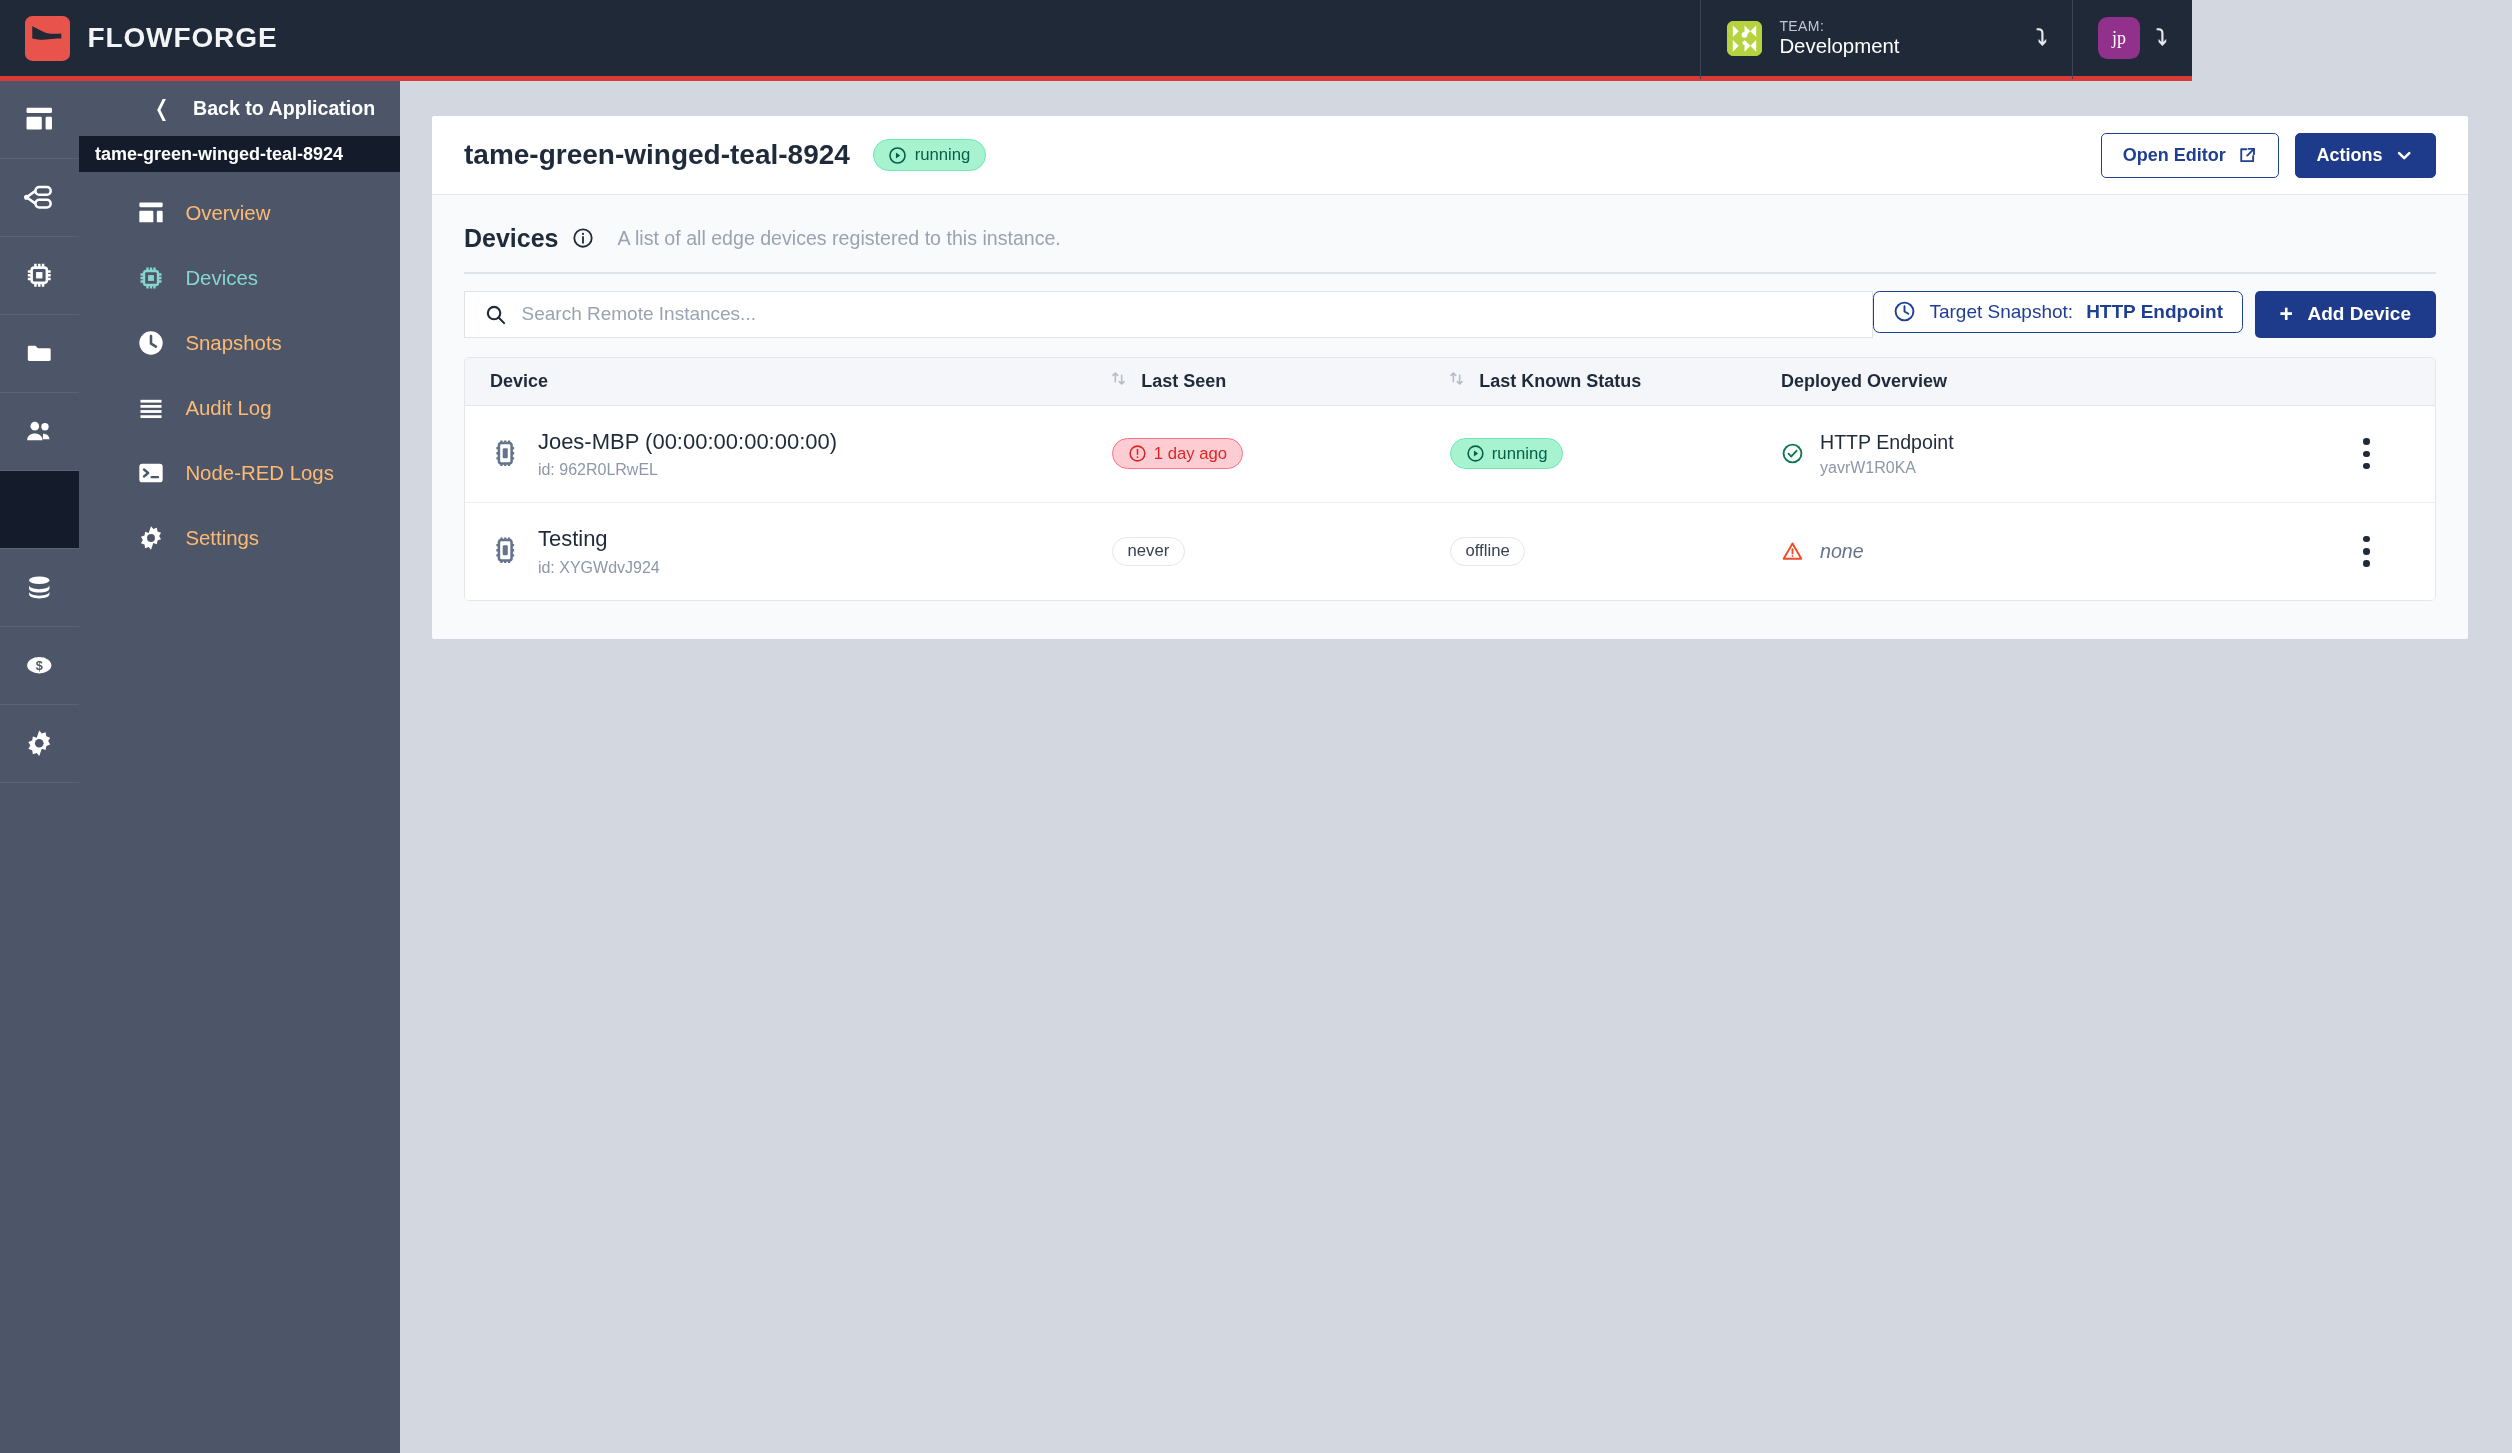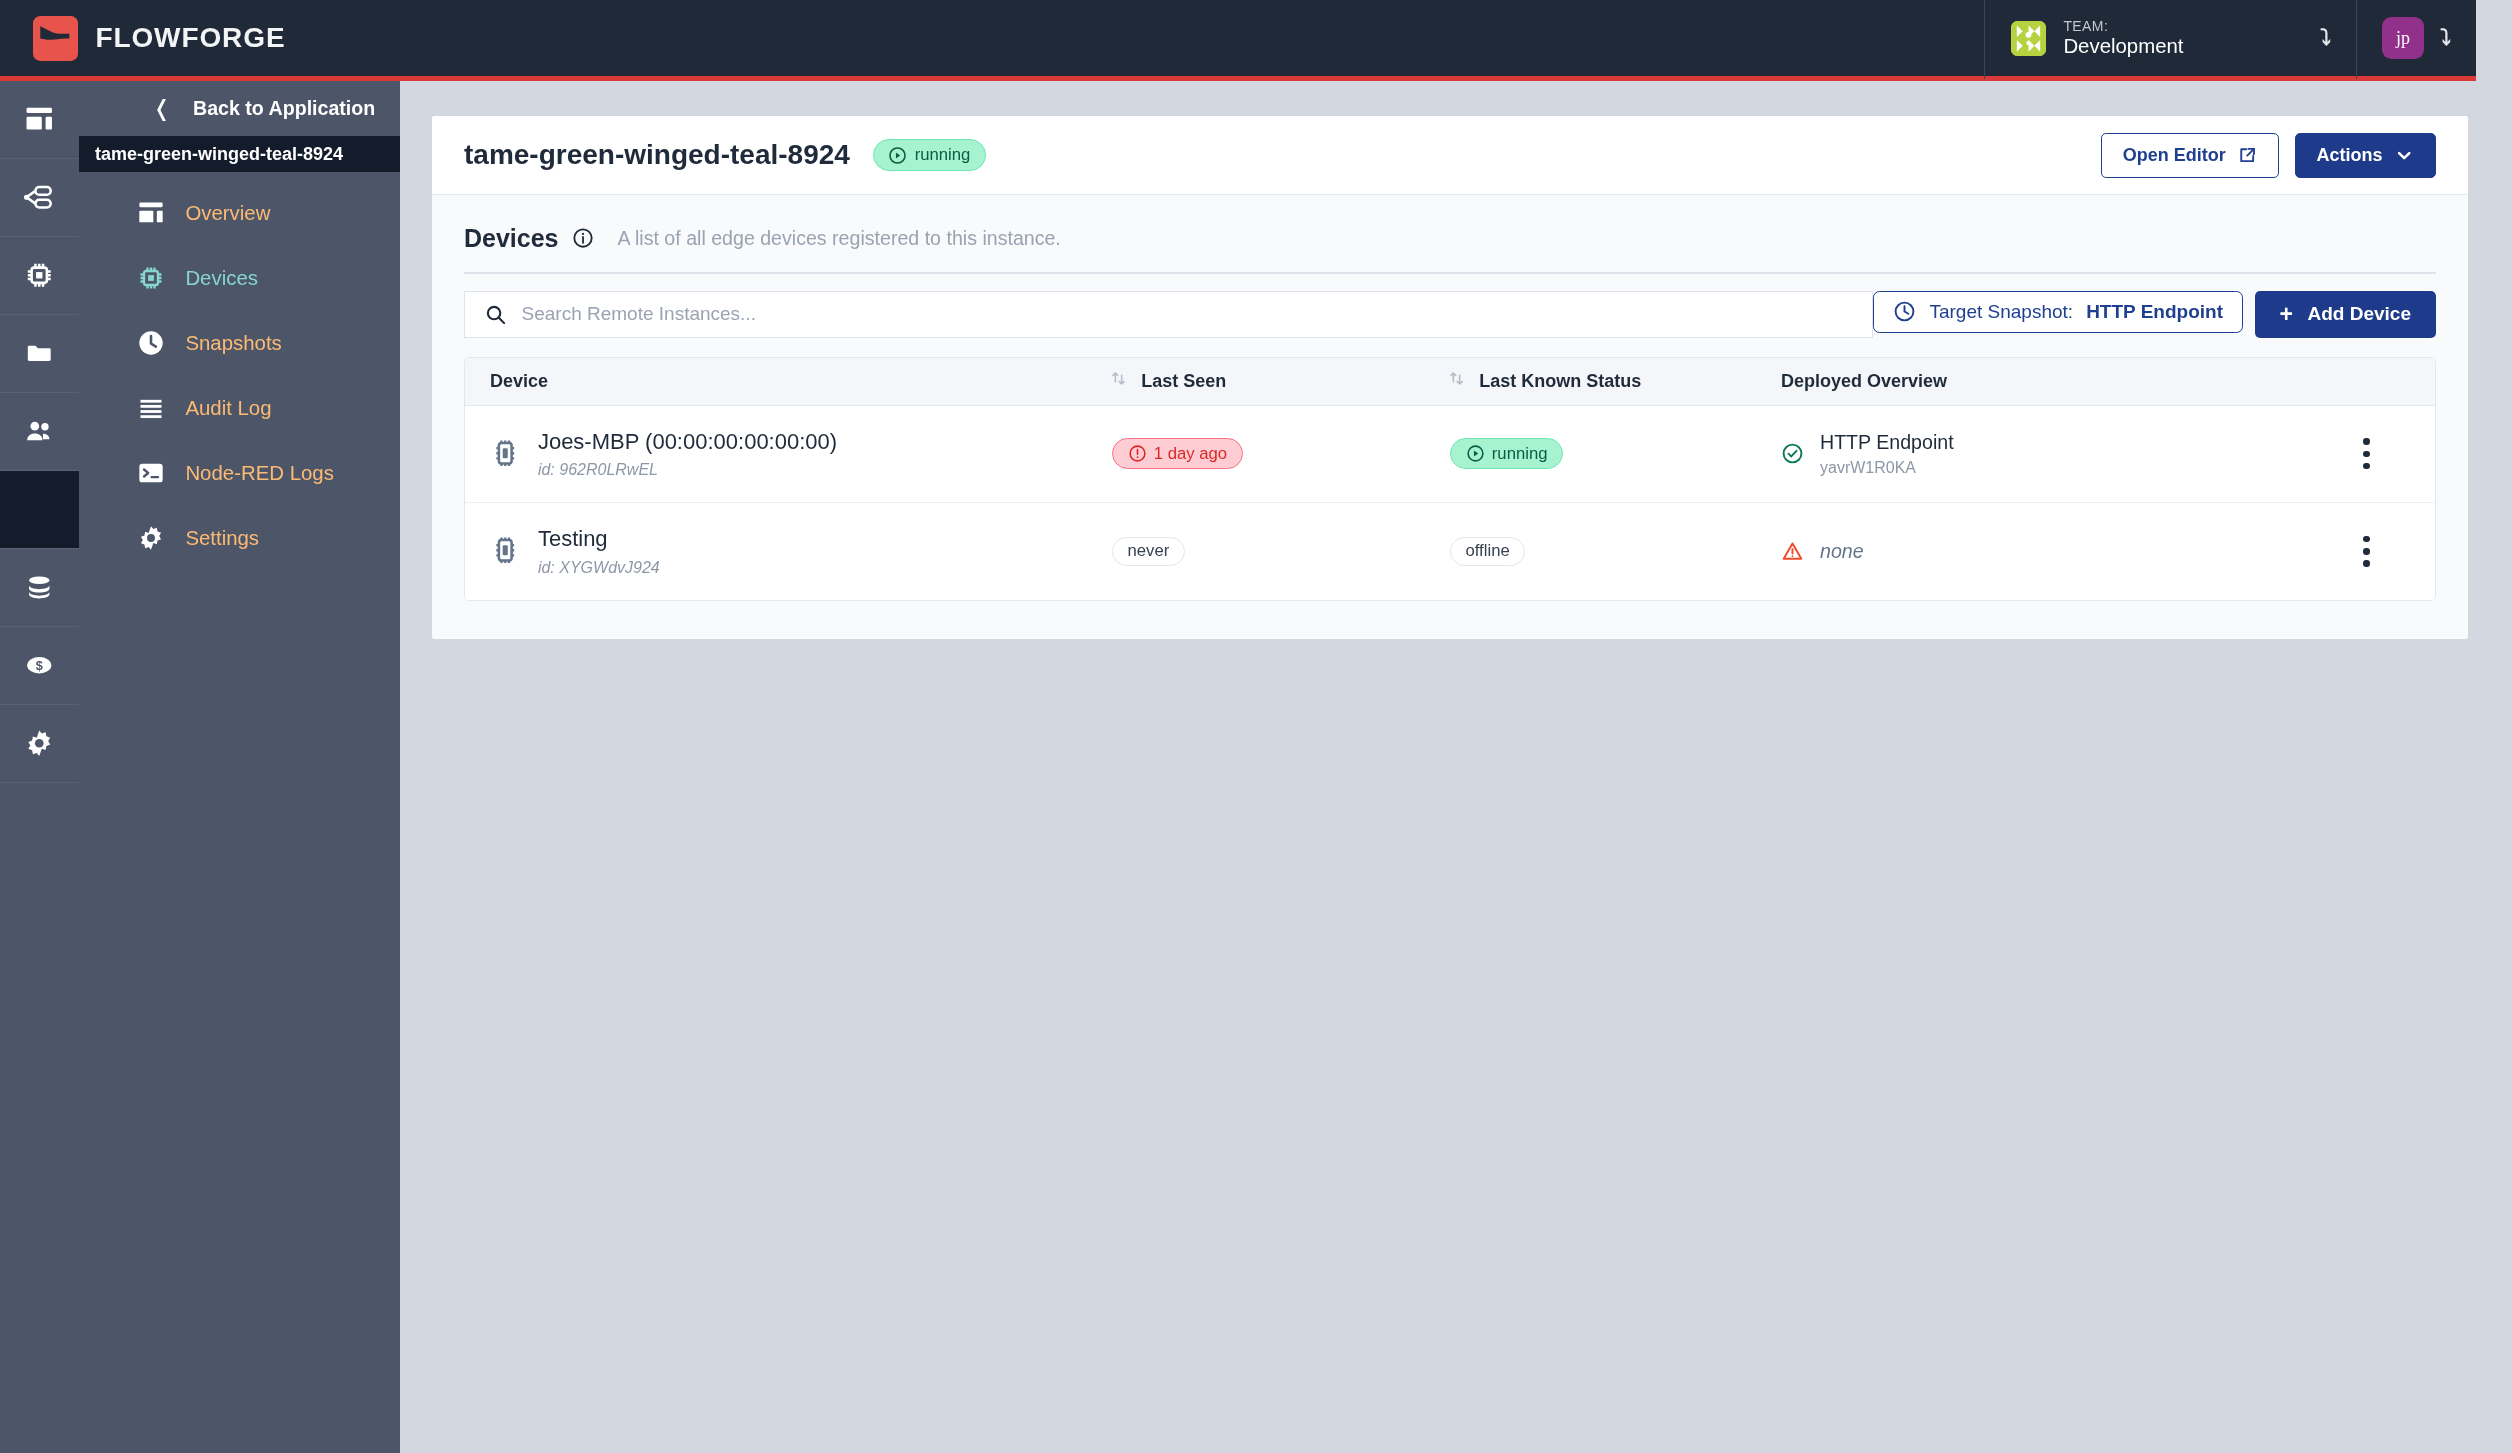--- a/index.html
+++ b/index.html
@@ -7,24 +7,23 @@
   html, body {
     width: 2512px; height: 1454px;
     font-family: "Liberation Sans", "DejaVu Sans", sans-serif;
     background: #d3d7df;
     overflow: hidden;
   }
   .app { position: relative; width: 2512px; height: 1454px; }
 
   
   .topbar {
-    position: absolute; top: 0; left: 0; width: 2476px; height: 81px;
+    position: absolute; top: 0; left: 0; width: 2192px; height: 81px;
     background: #1f2937; display: flex; align-items: center;
     border-bottom: 5.1px solid #d93a38;
-    padding-left: 8px;
   }
   .brand { display: flex; align-items: center; padding-left: 25px; gap: 17.4px; }
   .brand-logo {
     width: 45px; height: 45px; border-radius: 7.3px; background: #e8534b;
     position: relative; overflow: hidden;
   }
   .brand-logo svg { position: absolute; inset: 0; }
   .brand-name {
     color: #f3f4f6; font-size: 28px; font-weight: bold; letter-spacing: 0.9px;
   }
@@ -171,21 +170,21 @@
   .col-menu   { width: 87px; display: flex; justify-content: center; }
 
   .trow {
     display: flex; align-items: center; min-height: 97px; padding: 0 25px;
     border-bottom: 1.5px solid #eceff4; background: #fff;
   }
   .trow:last-child { border-bottom: none; }
   .dev-cell { display: flex; align-items: center; gap: 17.4px; }
   .chip-ic svg { width: 30.5px; height: 30.5px; fill: #64748b; }
   .dev-name { font-size: 22px; color: #1f2a3a; }
-  .dev-id { font-size: 16px; color: #8d97a7; margin-top: 6.5px; font-style: italic; }
+  .dev-id { font-size: 16px; color: #8d97a7; margin-top: 6.5px; }
   .pill-danger { background: #fecdd3; border: 1.5px solid #fb7185; color: #dc2626; }
   .pill-neutral { background: #ffffff; border: 1.5px solid #e3e6ec; color: #374151; }
   .snap-cell { display: flex; align-items: center; gap: 16px; }
   .snap-cell svg { width: 23px; height: 23px; flex: none; }
   .snap-name { font-size: 19.6px; color: #1f2a3a; }
   .snap-id { font-size: 16px; color: #8d97a7; margin-top: 5.1px; }
   .snap-none { font-size: 19.6px; color: #64748b; font-style: italic; }
   .kebab { display: flex; flex-direction: column; gap: 5.8px; cursor: pointer; }
   .kebab i { width: 6.5px; height: 6.5px; border-radius: 50%; background: #1f2a3a; display: block; }
 </style>

